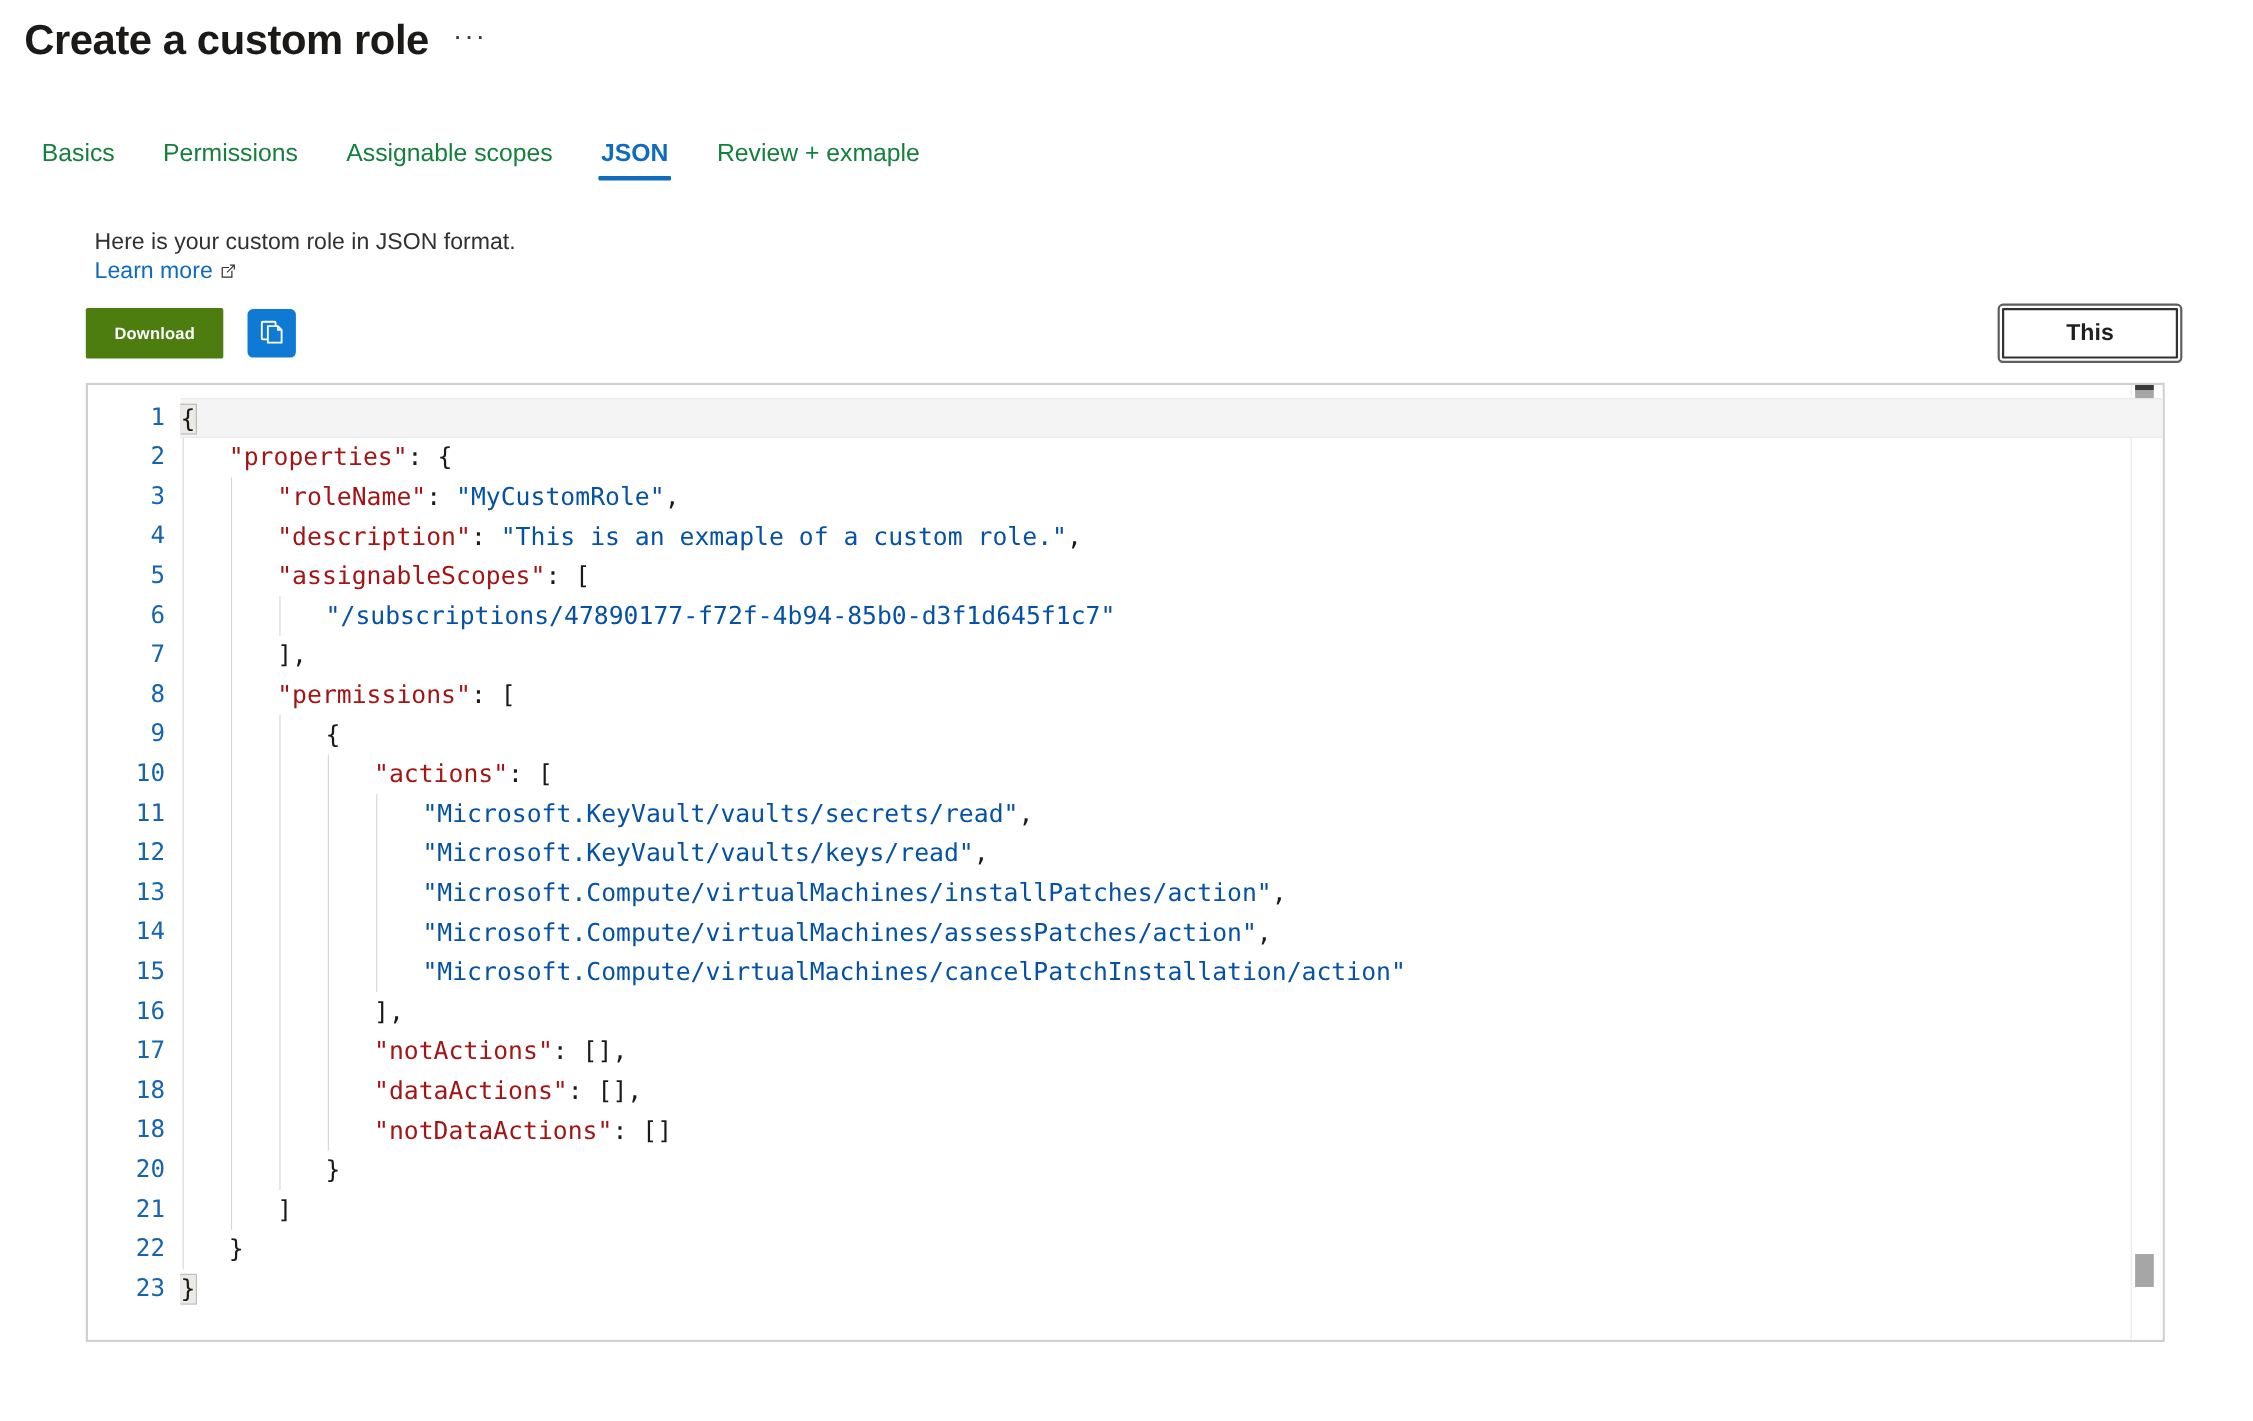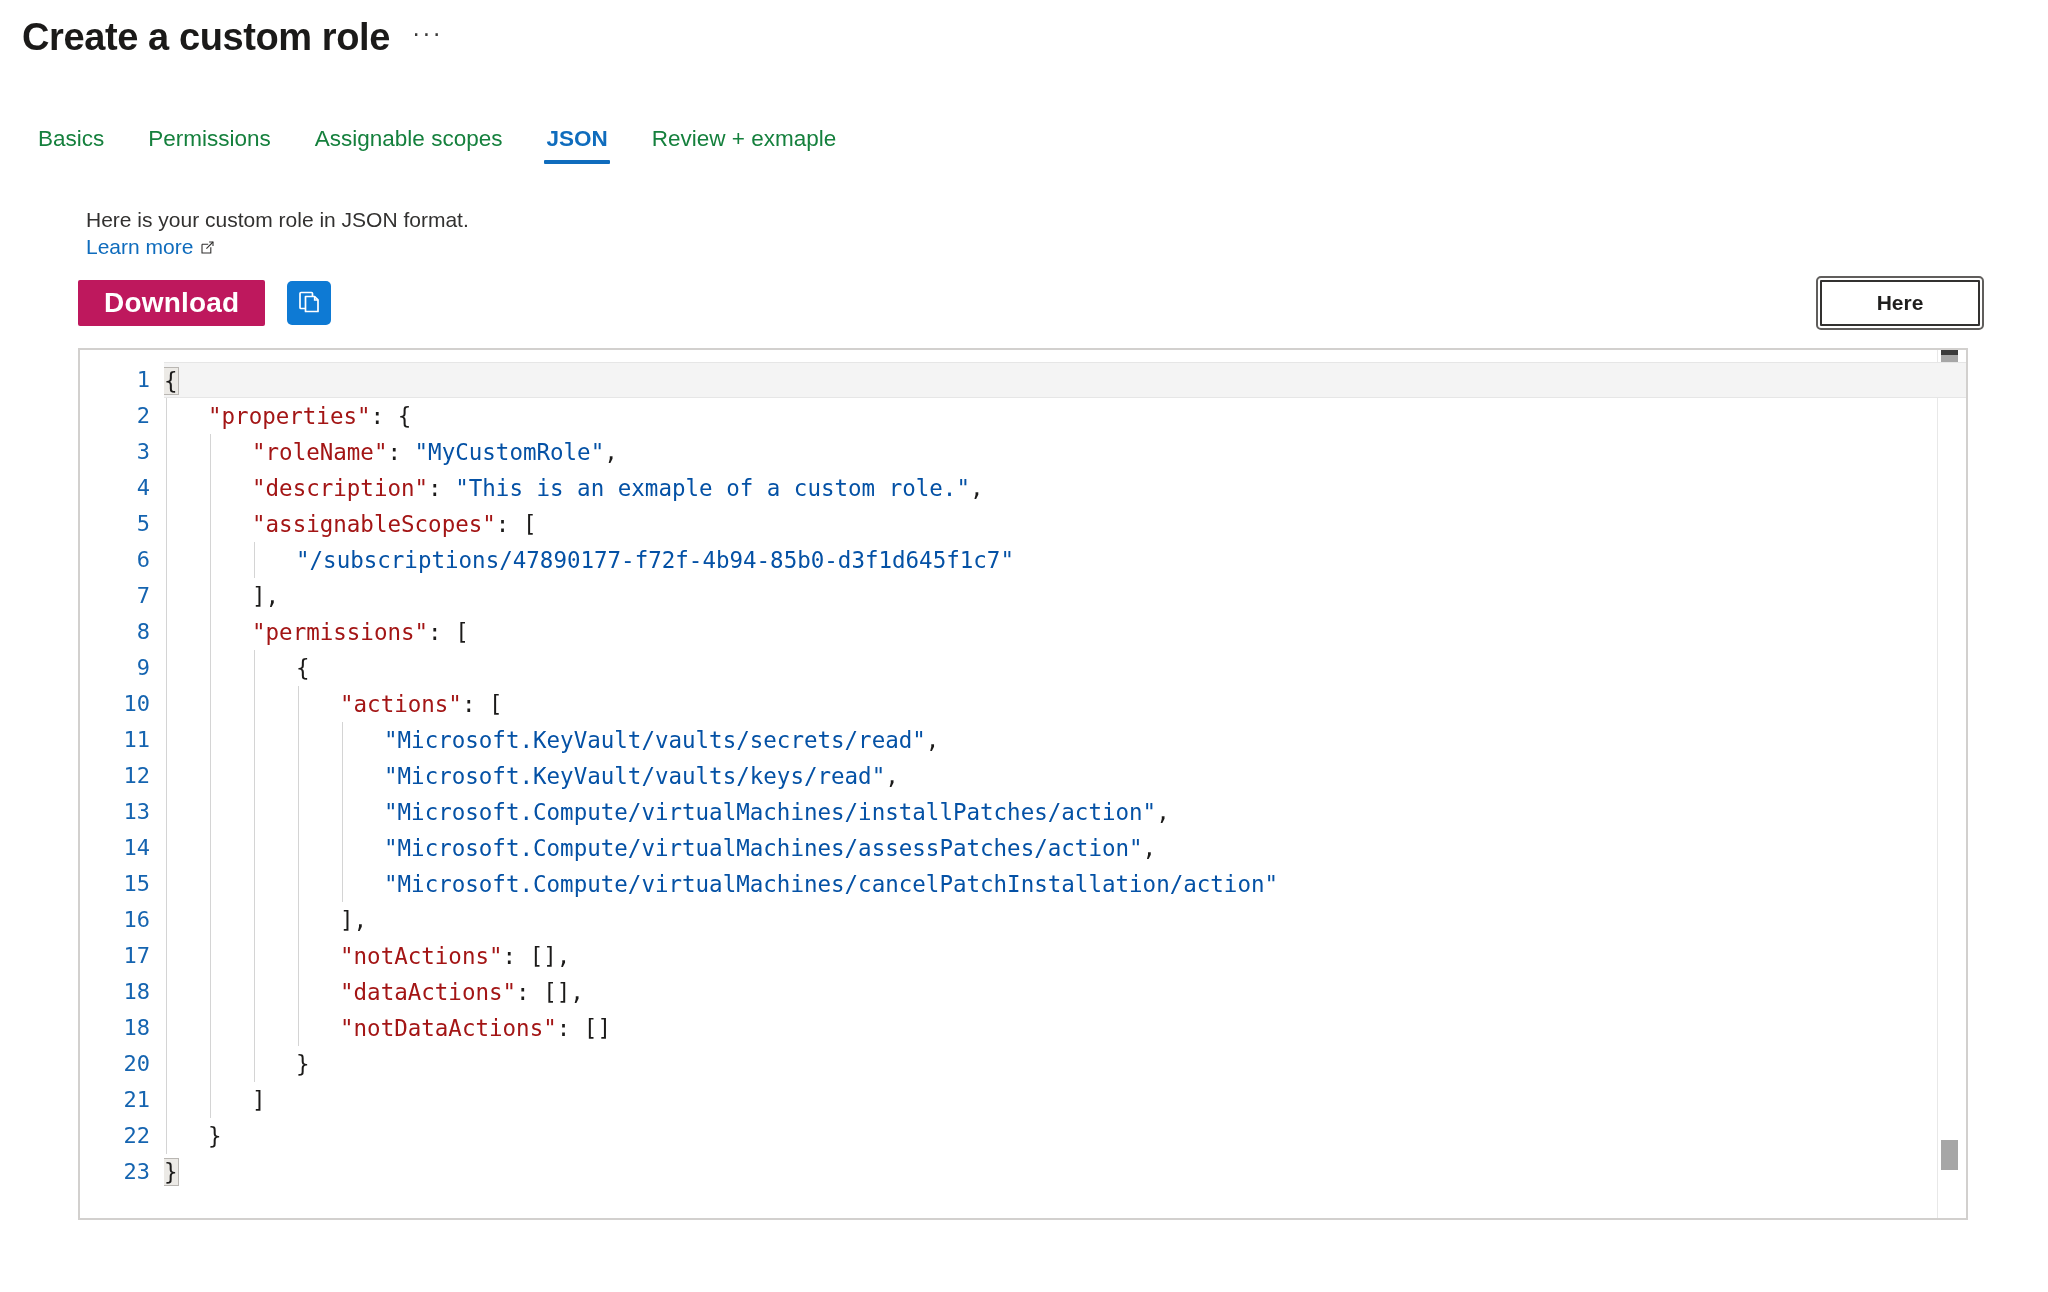--- a/index.html
+++ b/index.html
@@ -105,23 +105,23 @@
 
   
   .cmdbar {
     margin: 20px 0 0 78px;
     display: flex;
     align-items: center;
     height: 46px;
     padding-right: 68px;
   }
   .download-btn {
-    background: #be185d;
+    background: #4d7c0f;
     color: #ffffff;
-    font-size: 28px;
+    font-size: 15px;
     font-weight: bold;
     border: none;
     border-radius: 2px;
     height: 46px;
     padding: 0 26px;
     cursor: pointer;
     font-family: "Liberation Sans", sans-serif;
     letter-spacing: 0.2px;
   }
   .copy-btn {
@@ -279,21 +279,21 @@
   <button class="copy-btn">
     <span>
       <svg width="26" height="26" viewBox="0 0 26 26">
         <rect x="4" y="3.5" width="12.5" height="16" rx="1" fill="none" stroke="#ffffff" stroke-width="1.7"></rect>
         <path d="M9.5 7.5 H18.6 L22 10.9 V22.5 H9.5 Z" fill="#0e7ad4" stroke="#ffffff" stroke-width="1.7" stroke-linejoin="round"></path>
         <path d="M18.6 7.5 V10.9 H22" fill="none" stroke="#ffffff" stroke-width="1.5"></path>
       </svg>
     </span>
   </button>
   <div class="spacer"></div>
-  <button class="edit-btn">Here</button>
+  <button class="edit-btn">This</button>
 </div>
 
 <div class="editor">
   <div class="editor-inner">
     <div class="gutter" id="gutter">
         <div class="ln">1</div>
         <div class="ln">2</div>
         <div class="ln">3</div>
         <div class="ln">4</div>
         <div class="ln">5</div>

